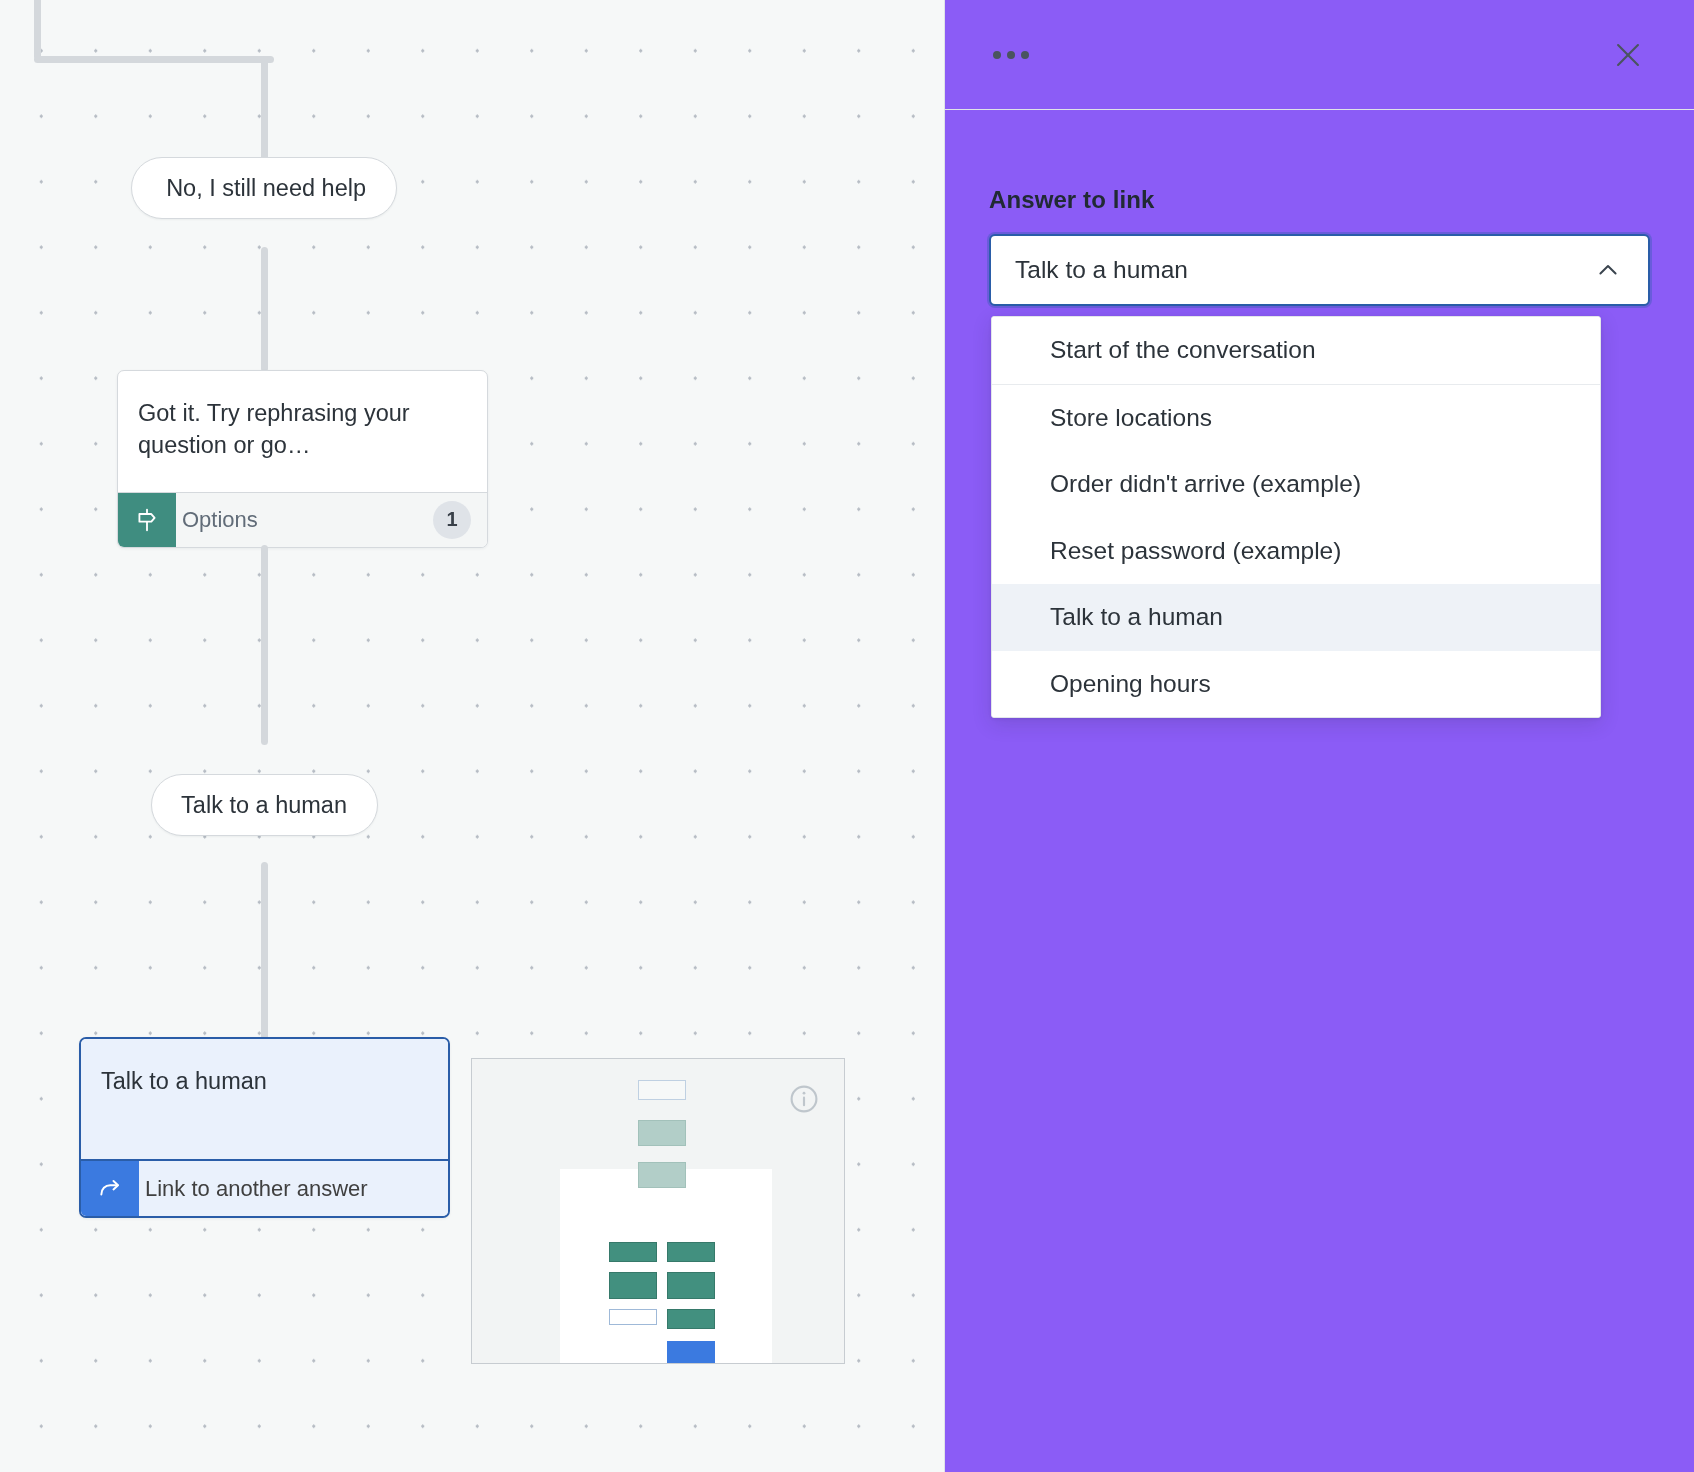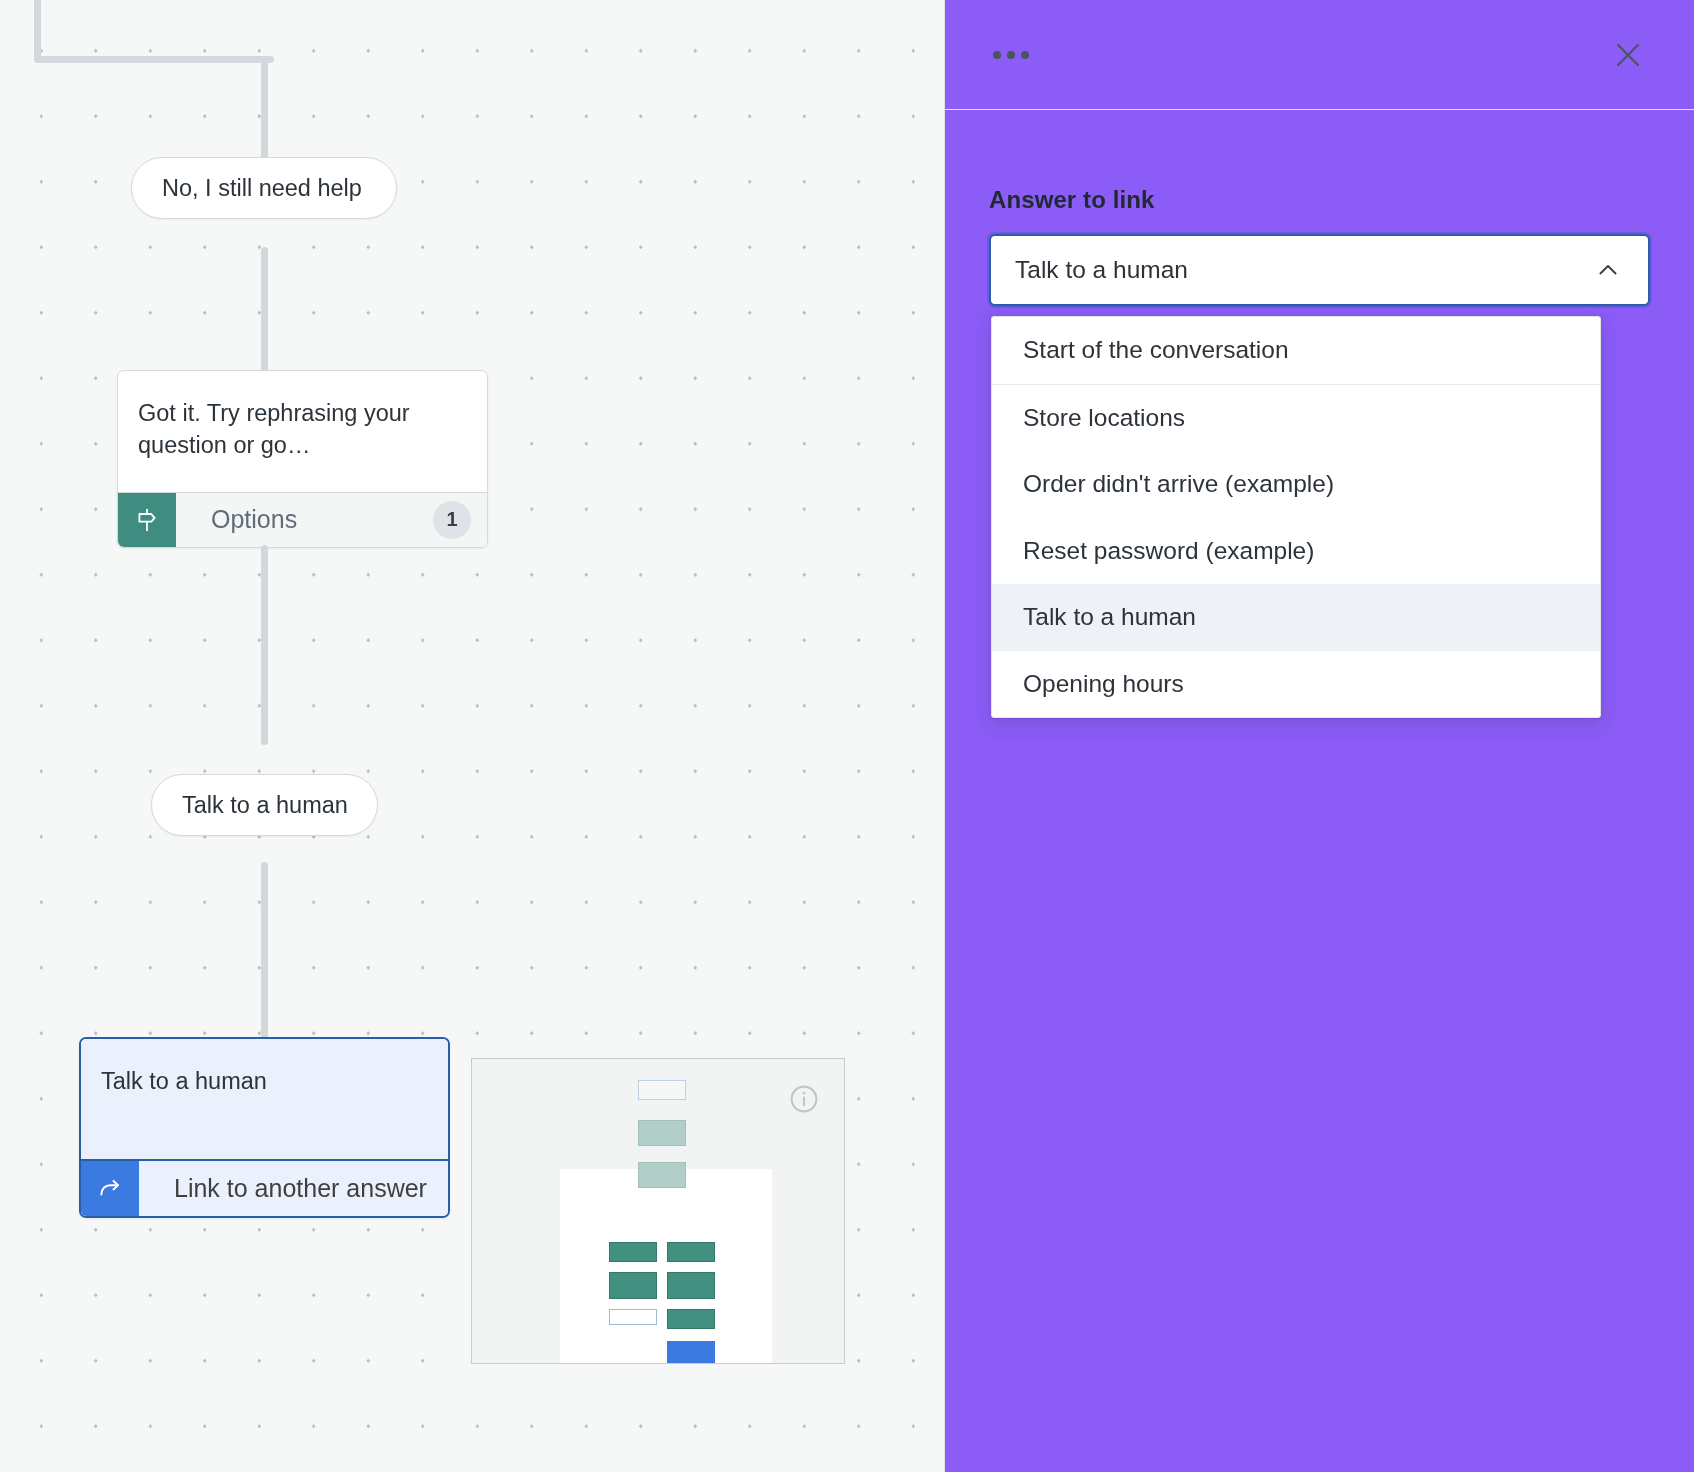--- a/index.html
+++ b/index.html
@@ -46,21 +46,21 @@
   .conn-h { height: 7px; border-radius: 4px; }
 
   
   .pill {
     position: absolute;
     background: #ffffff;
     border: 1.5px solid #d5d9dd;
     border-radius: 40px;
     display: flex;
     align-items: center;
-    justify-content: flex-start;
+    justify-content: flex-end;
     padding: 0 30px;
     height: 62px;
     font-size: 23.5px;
     color: #2c333a;
     white-space: nowrap;
     box-shadow: 0 1px 2px rgba(20,30,45,0.05);
   }
 
   
   .card {
@@ -91,22 +91,22 @@
     align-items: center;
     justify-content: center;
     background: #3f8d80;
     color: #ffffff;
     flex: 0 0 58px;
   }
   .card-footer .flabel {
     flex: 1;
     display: flex;
     align-items: center;
-    padding-left: 35px;
-    font-size: 25px;
+    padding-left: 6px;
+    font-size: 22px;
     color: #616c78;
   }
   .card-footer .fcount {
     display: flex;
     align-items: center;
     padding-right: 16px;
   }
   .count-chip {
     width: 38px; height: 38px;
     border-radius: 50%;
@@ -241,21 +241,21 @@
     border: 1px solid #e2e6ea;
     border-radius: 3px;
     box-shadow: 0 6px 20px rgba(25,35,50,0.14), 0 1px 3px rgba(25,35,50,0.10);
     padding: 0;
     overflow: hidden;
   }
   .dd-item {
     height: 66.5px;
     display: flex;
     align-items: center;
-    padding-left: 31px;
+    padding-left: 58px;
     font-size: 24.5px;
     color: #2c333a;
     cursor: pointer;
     background: #ffffff;
   }
   .dd-item.selected { background: #eef2f7; }
   .dd-sep { height: 1px; background: #e8ebee; }
   .dd-group {
     height: 70px;
     display: flex;

